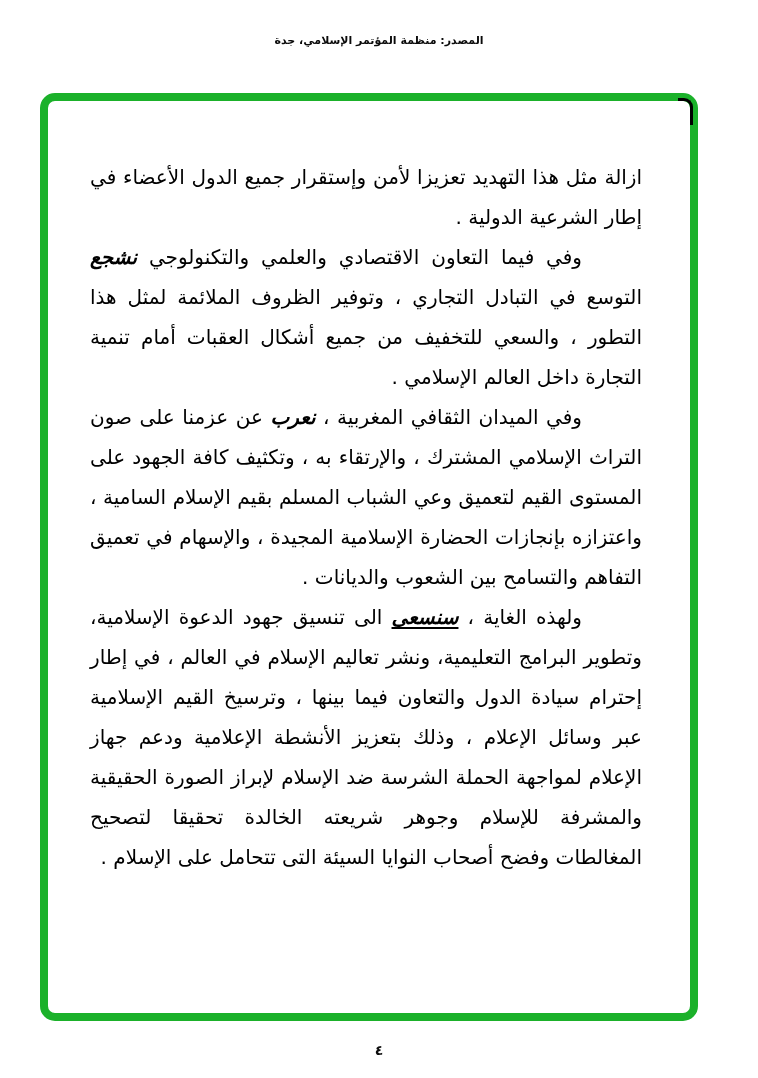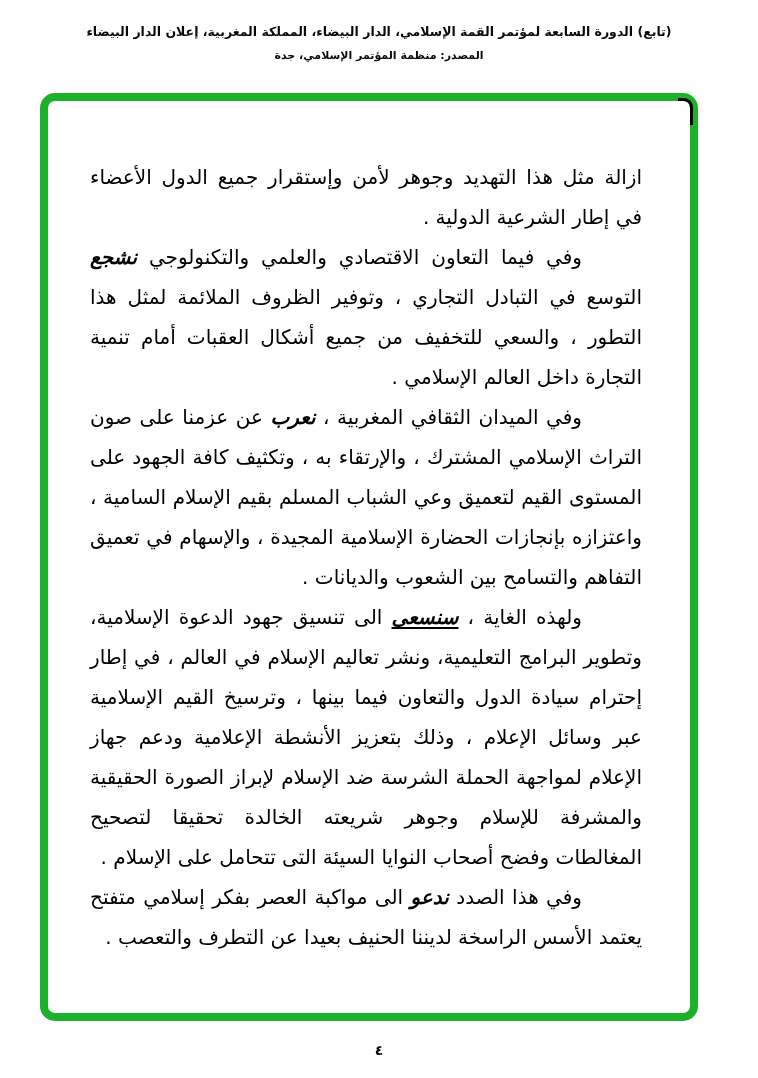--- a/index.html
+++ b/index.html
@@ -62,28 +62,26 @@
     text-align: center;
     font-size: 14px;
     font-weight: bold;
     direction: rtl;
   }
 </style>
 </head>
 <body>
 
 <div class="header">
-  <div class="header-line1">(تابع) الدورة السابعة لمؤتمر القمة الإسلامي، الدار البيضاء، المملكة المغربية، إعلان الدار البيضاء</div>
   <div class="header-line2">المصدر:  منظمة المؤتمر الإسلامي، جدة</div>
 </div>
 
 <div class="frame">
   <div class="corner-artifact"></div>
   <div class="doc-body" id="paragraphs">
-      <p class="para"><span>ازالة مثل هذا التهديد وجوهر لأمن وإستقرار جميع الدول الأعضاء في إطار الشرعية الدولية .</span></p>
+      <p class="para"><span>ازالة مثل هذا التهديد تعزيزا لأمن وإستقرار جميع الدول الأعضاء في إطار الشرعية الدولية .</span></p>
       <p class="para indent"><span>وفي فيما التعاون الاقتصادي والعلمي والتكنولوجي </span><span class="b">نشجع</span><span> التوسع في التبادل التجاري ، وتوفير الظروف الملائمة لمثل هذا التطور ، والسعي للتخفيف من جميع أشكال العقبات أمام تنمية التجارة داخل العالم الإسلامي .</span></p>
       <p class="para indent"><span>وفي الميدان الثقافي المغربية ، </span><span class="b">نعرب</span><span> عن عزمنا على صون التراث الإسلامي المشترك ، والإرتقاء به ، وتكثيف كافة الجهود على المستوى القيم لتعميق وعي الشباب المسلم بقيم الإسلام السامية ، واعتزازه بإنجازات الحضارة الإسلامية المجيدة ،  والإسهام في تعميق التفاهم والتسامح بين الشعوب والديانات .</span></p>
       <p class="para indent"><span>ولهذه الغاية ، </span><span class="b u">سنسعى</span><span> الى تنسيق جهود الدعوة الإسلامية، وتطوير البرامج التعليمية، ونشر تعاليم الإسلام في العالم ، في إطار إحترام سيادة الدول والتعاون فيما بينها ، وترسيخ القيم الإسلامية عبر وسائل الإعلام ، وذلك بتعزيز الأنشطة الإعلامية ودعم جهاز الإعلام لمواجهة الحملة الشرسة ضد الإسلام لإبراز الصورة الحقيقية والمشرفة للإسلام وجوهر شريعته الخالدة تحقيقا لتصحيح المغالطات وفضح أصحاب النوايا السيئة التى تتحامل على الإسلام .</span></p>
-      <p class="para indent"><span>وفي هذا الصدد </span><span class="b">ندعو</span><span> الى مواكبة العصر بفكر إسلامي متفتح يعتمد الأسس الراسخة لديننا الحنيف بعيدا عن التطرف والتعصب .</span></p>
     </div>
 </div>
 
 <div class="page-number">٤</div>
 
 </body></html>

